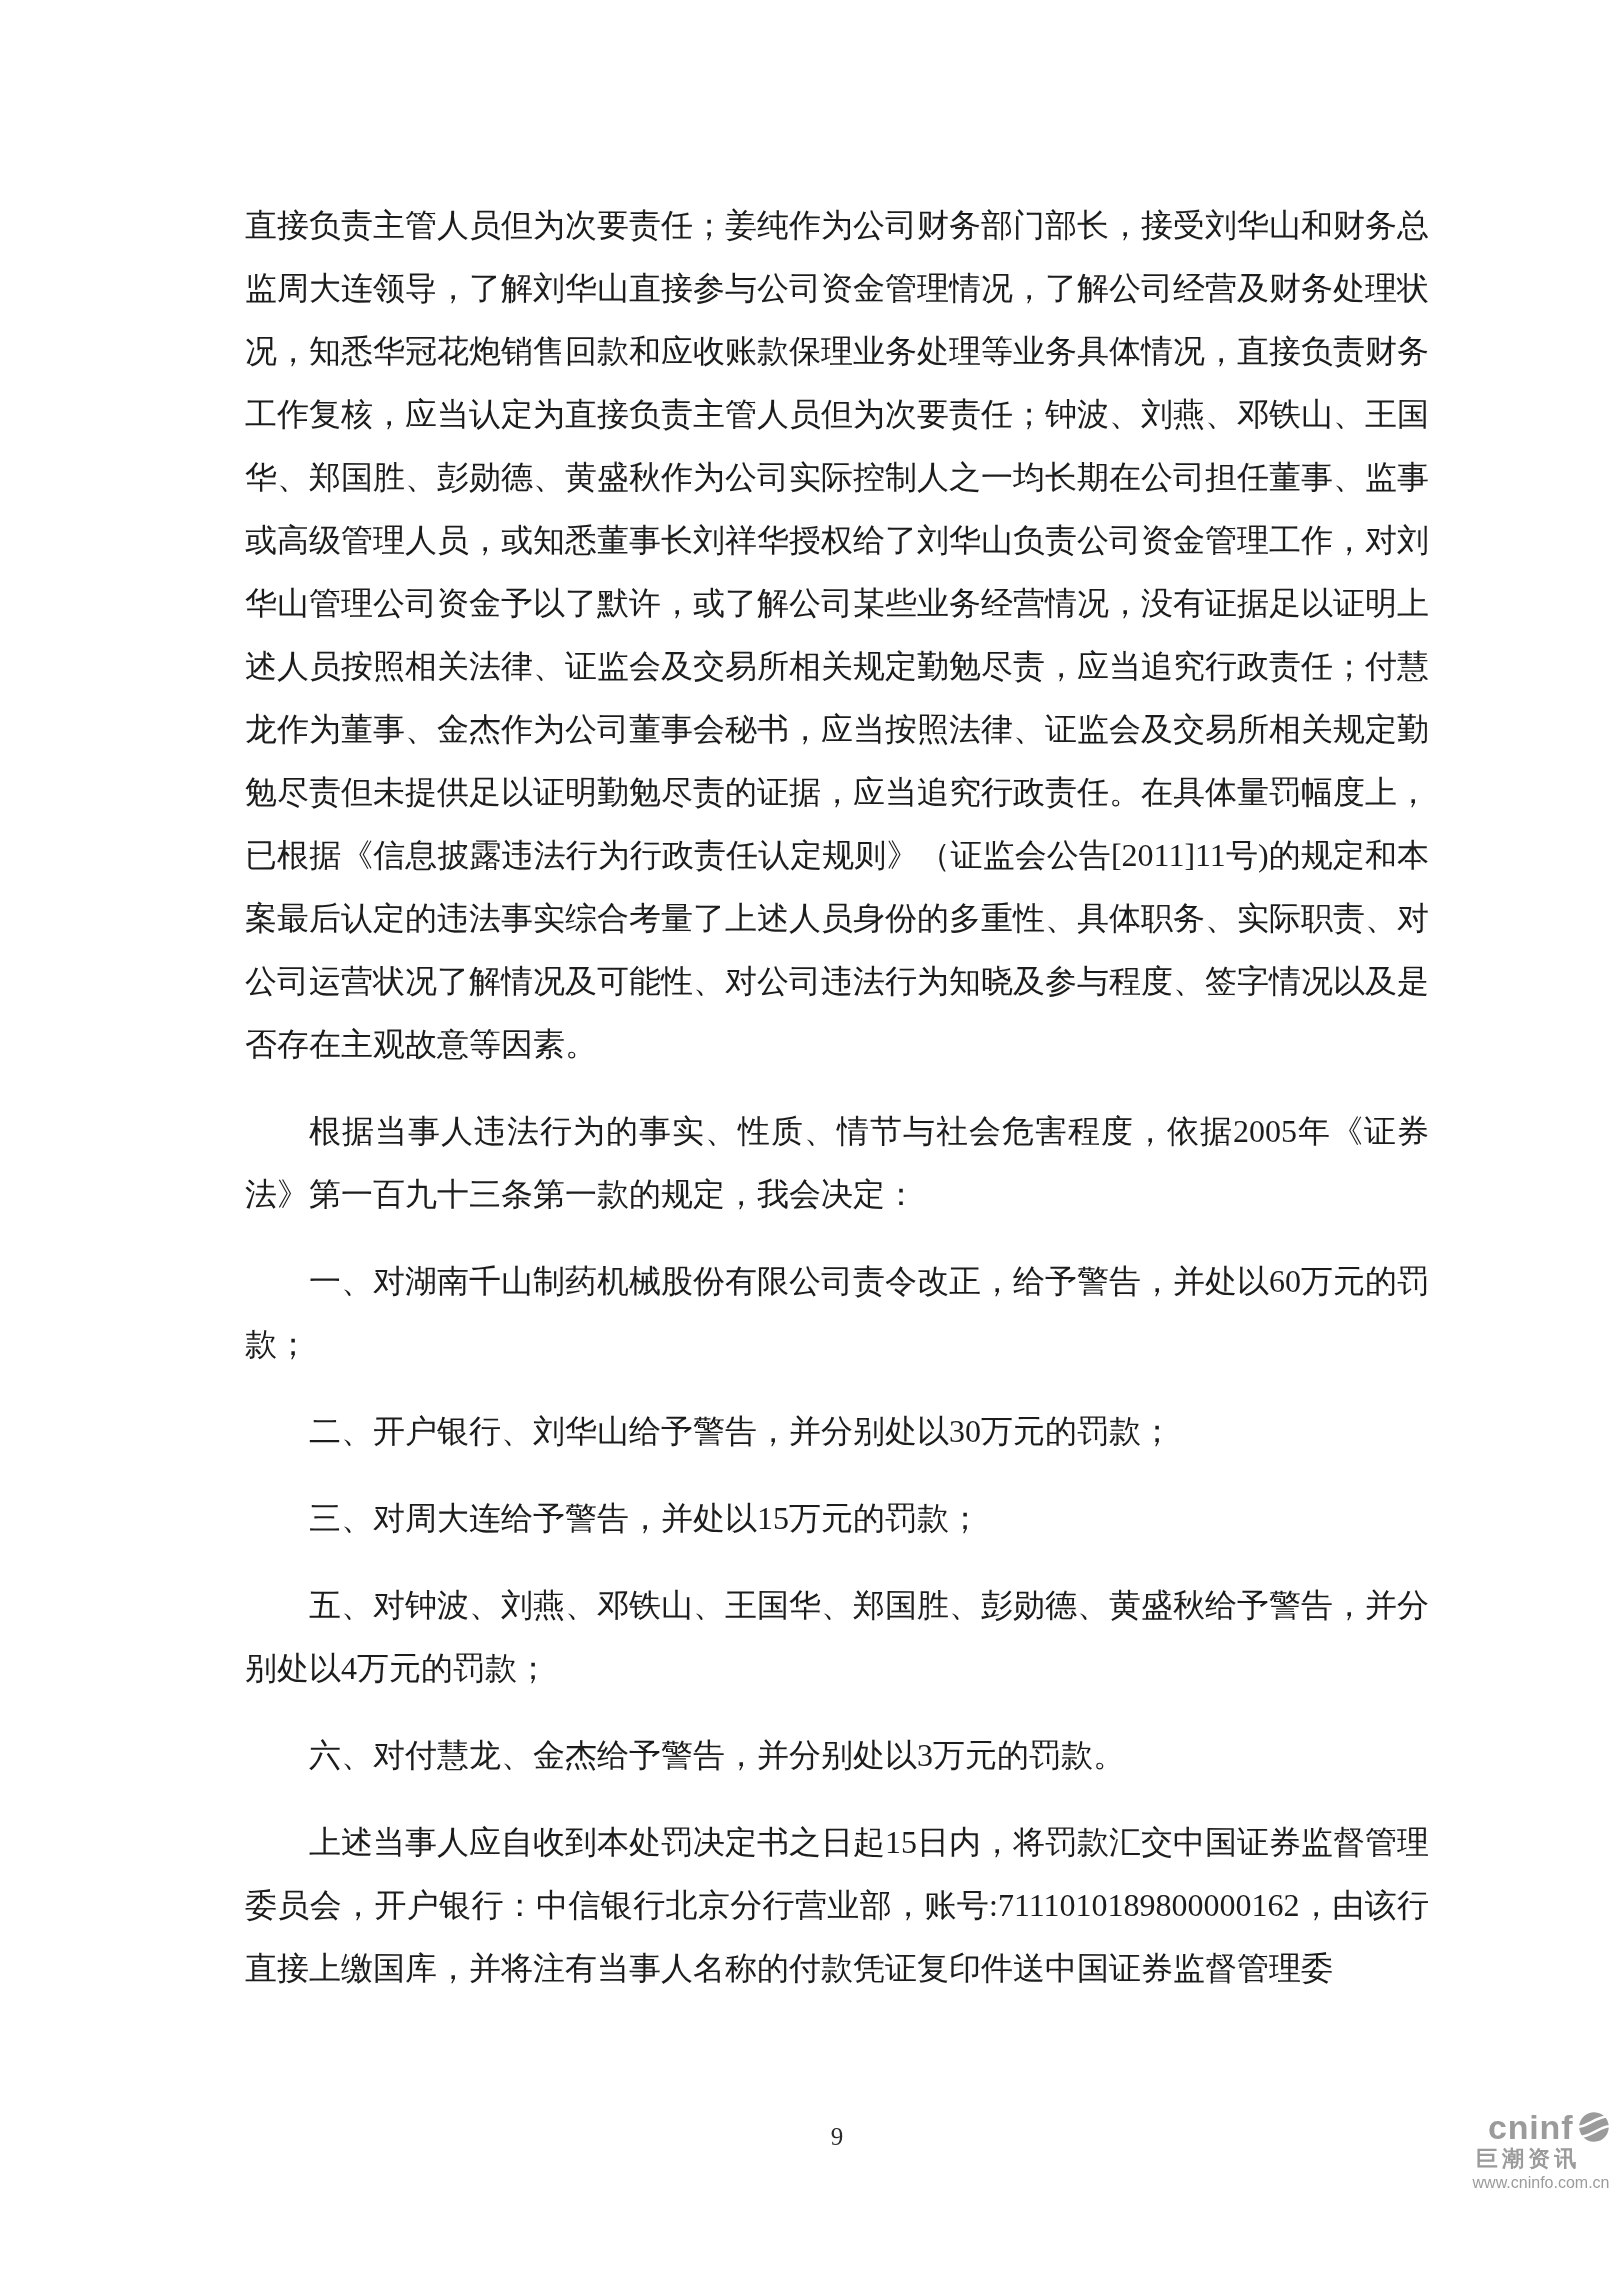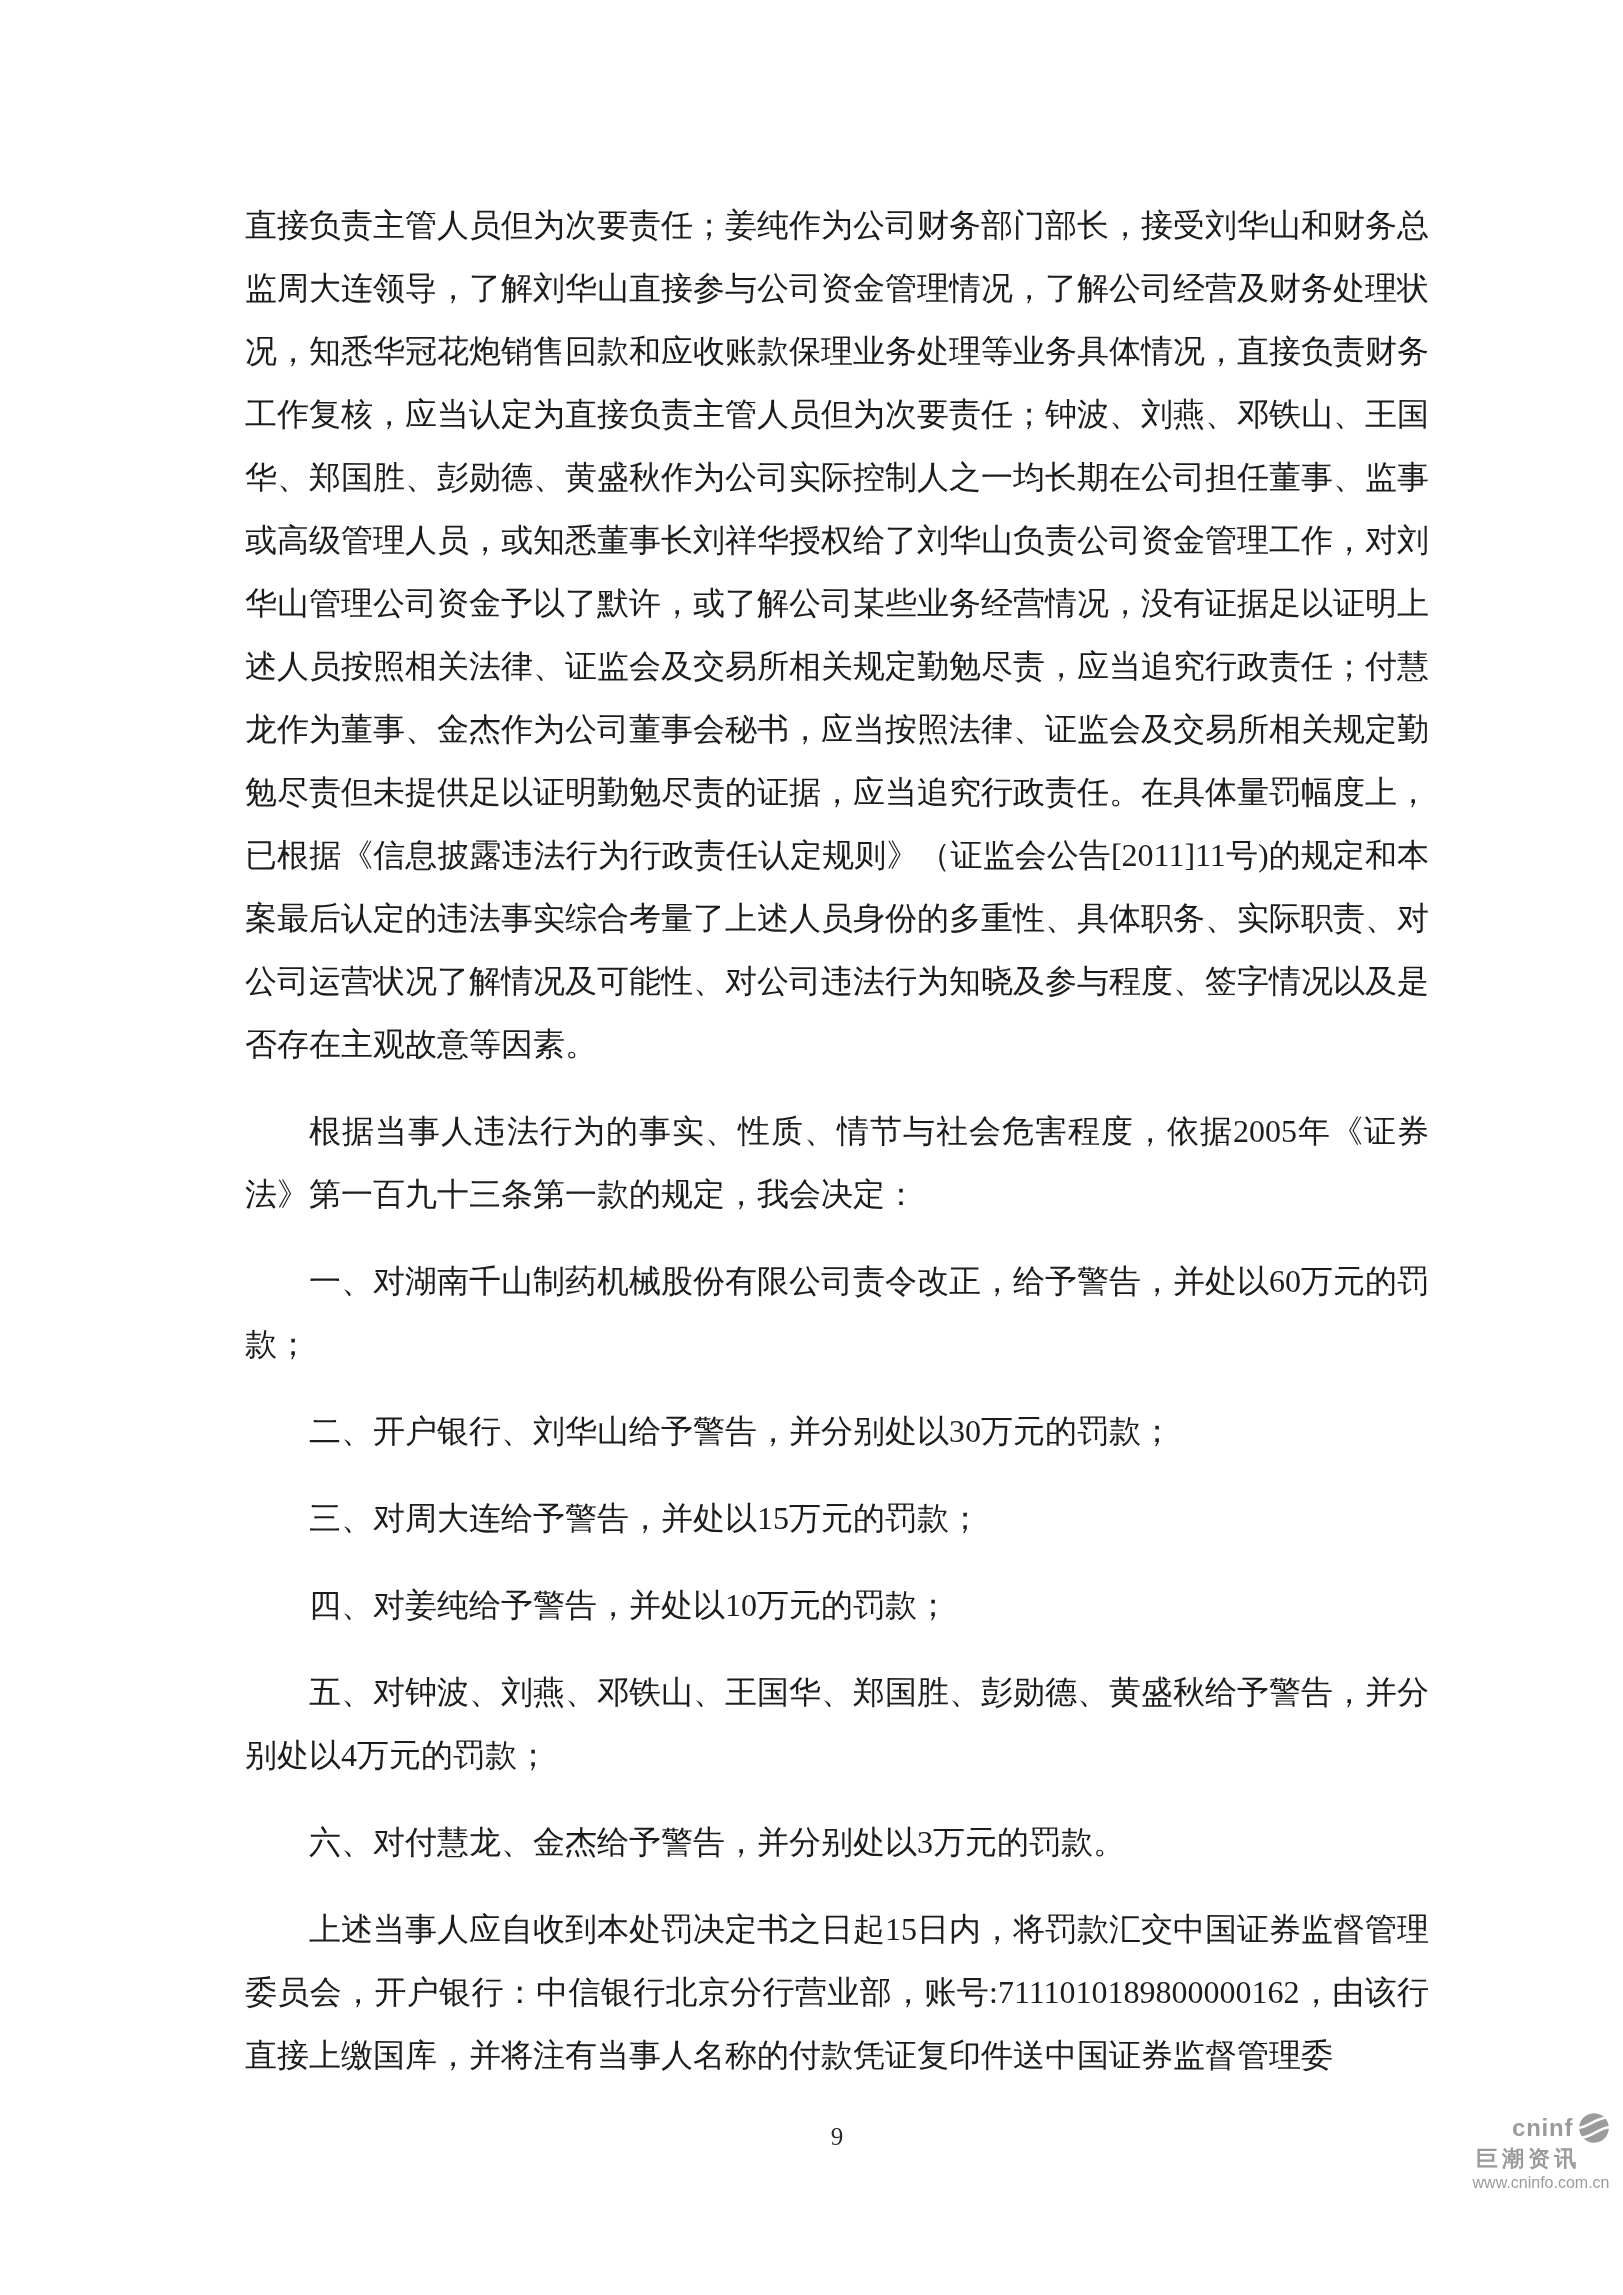--- a/index.html
+++ b/index.html
@@ -59,21 +59,21 @@
     flex-direction: column;
     align-items: flex-end;
     font-family: "Liberation Sans", "DejaVu Sans", sans-serif;
   }
   .logo-row {
     display: flex;
     align-items: center;
     gap: 4.2px;
   }
   .logo-wordmark {
-    font-size: 24px;
+    font-size: 34px;
     font-weight: bold;
     letter-spacing: 0.8px;
     line-height: 1;
     color: #9b9b9b;
   }
   .logo-swirl {
     width: 32px;
     height: 32px;
     display: block;
   }
@@ -97,21 +97,20 @@
 <body>
 
 <div class="page">
 
   <div class="content">
     <p>直接负责主管人员但为次要责任；姜纯作为公司财务部门部长，接受刘华山和财务总监周大连领导，了解刘华山直接参与公司资金管理情况，了解公司经营及财务处理状况，知悉华冠花炮销售回款和应收账款保理业务处理等业务具体情况，直接负责财务工作复核，应当认定为直接负责主管人员但为次要责任；钟波、刘燕、邓铁山、王国华、郑国胜、彭勋德、黄盛秋作为公司实际控制人之一均长期在公司担任董事、监事或高级管理人员，或知悉董事长刘祥华授权给了刘华山负责公司资金管理工作，对刘华山管理公司资金予以了默许，或了解公司某些业务经营情况，没有证据足以证明上述人员按照相关法律、证监会及交易所相关规定勤勉尽责，应当追究行政责任；付慧龙作为董事、金杰作为公司董事会秘书，应当按照法律、证监会及交易所相关规定勤勉尽责但未提供足以证明勤勉尽责的证据，应当追究行政责任。在具体量罚幅度上，已根据《信息披露违法行为行政责任认定规则》（证监会公告[2011]11号)的规定和本案最后认定的违法事实综合考量了上述人员身份的多重性、具体职务、实际职责、对公司运营状况了解情况及可能性、对公司违法行为知晓及参与程度、签字情况以及是否存在主观故意等因素。</p>
     <p class="indent">根据当事人违法行为的事实、性质、情节与社会危害程度，依据2005年《证券法》第一百九十三条第一款的规定，我会决定：</p>
     <p class="indent">一、对湖南千山制药机械股份有限公司责令改正，给予警告，并处以60万元的罚款；</p>
     <p class="indent">二、开户银行、刘华山给予警告，并分别处以30万元的罚款；</p>
     <p class="indent">三、对周大连给予警告，并处以15万元的罚款；</p>
-    <p class="indent">四、对姜纯给予警告，并处以10万元的罚款；</p>
     <p class="indent">五、对钟波、刘燕、邓铁山、王国华、郑国胜、彭勋德、黄盛秋给予警告，并分别处以4万元的罚款；</p>
     <p class="indent">六、对付慧龙、金杰给予警告，并分别处以3万元的罚款。</p>
     <p class="indent">上述当事人应自收到本处罚决定书之日起15日内，将罚款汇交中国证券监督管理委员会，开户银行：中信银行北京分行营业部，账号:7111010189800000162，由该行直接上缴国库，并将注有当事人名称的付款凭证复印件送中国证券监督管理委</p>
   </div>
 
   <div class="page-number">9</div>
 
   <div class="cninfo-logo">
     <div class="logo-row">
       <span class="logo-wordmark">cninf</span>

